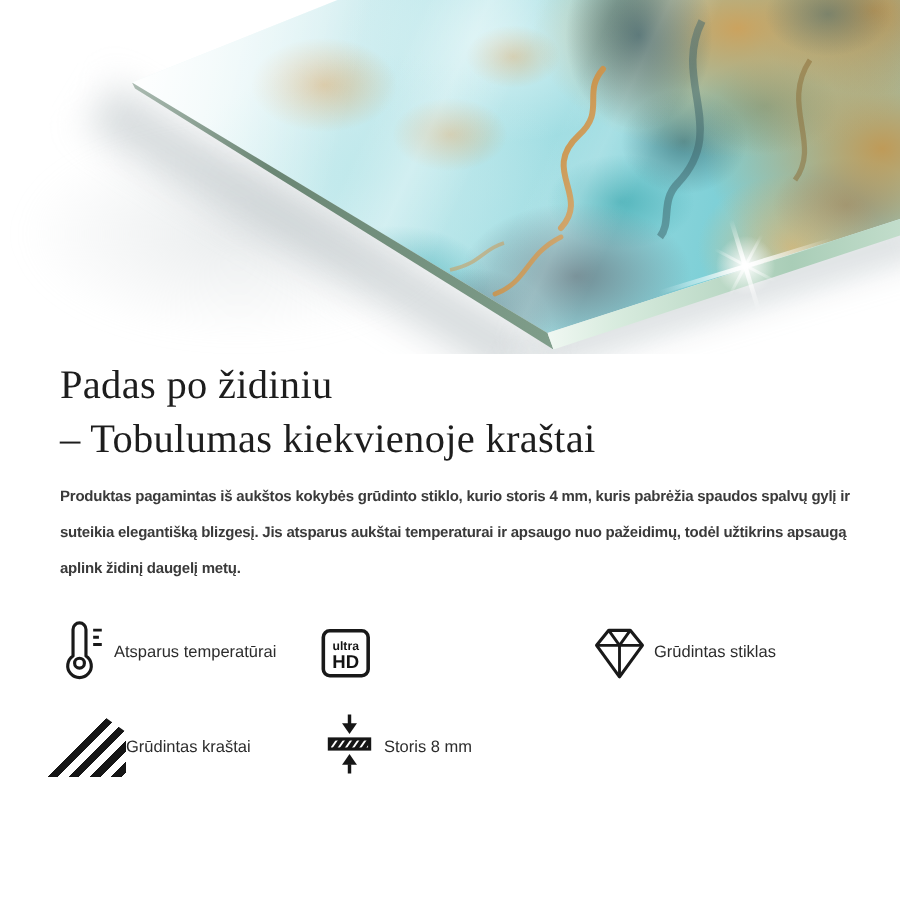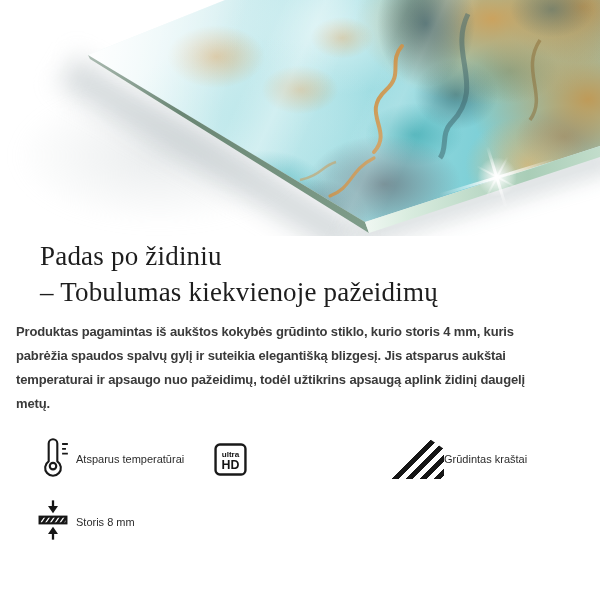--- a/index.html
+++ b/index.html
@@ -62,21 +62,21 @@
   .r2{width:64px;height:2.5px;left:28px;top:59px;transform:rotate(73deg);}
   .r3{width:46px;height:2px;left:37px;top:59px;transform:rotate(28deg);opacity:.8;}
   .r4{width:46px;height:2px;left:37px;top:59px;transform:rotate(118deg);opacity:.8;}
   .glow{position:absolute;left:40px;top:40px;width:40px;height:40px;border-radius:50%;
     background:radial-gradient(circle, rgba(255,255,255,1) 0%, rgba(255,255,255,0.5) 35%, rgba(255,255,255,0) 70%);}
 
   
   .title{margin:2px 40px 0 40px;font-family:"Liberation Serif", serif;font-weight:400;
     font-size:27px;line-height:36px;color:#1d1d1d;letter-spacing:0.2px;}
   .tl{display:block;}
-  .desc{margin:10px 32px 0 16px;max-width:532px;font-size:13px;line-height:24px;
+  .desc{margin:10px 32px 0 40px;max-width:532px;font-size:10px;line-height:24px;
     font-weight:600;letter-spacing:-0.15px;color:#3a3a3a;}
 
   
   .features{display:grid;grid-template-columns:1fr 1fr 1fr;row-gap:17px;margin:18px 30px 0 30px;}
   .feature{display:flex;flex-direction:row;align-items:center;}
   .fi{height:46px;display:flex;align-items:flex-end;justify-content:center;}
   .fl{margin-top:4px;font-size:11px;color:#2c2c2c;white-space:nowrap;}
   .slope{width:54px;height:41px;margin-bottom:1px;
     clip-path:polygon(0 100%, 71% 0, 100% 27%, 100% 100%);
     background:repeating-linear-gradient(135deg, #161616 0 5px, rgba(0,0,0,0) 5px 10px);}
@@ -110,21 +110,21 @@
       <i class="ray r1"></i>
         <i class="ray r2"></i>
         <i class="ray r3"></i>
         <i class="ray r4"></i>
       <b class="glow"></b>
     </div>
   </div>
 
   <h1 class="title">
     <span class="tl">Padas po židiniu</span>
-    <span class="tl">– Tobulumas kiekvienoje pažeidimų</span>
+    <span class="tl">– Tobulumas kiekvienoje kraštai</span>
   </h1>
 
   <p class="desc">Produktas pagamintas iš aukštos kokybės grūdinto stiklo, kurio storis 4 mm, kuris pabrėžia spaudos spalvų gylį ir suteikia elegantišką blizgesį. Jis atsparus aukštai temperaturai ir apsaugo nuo pažeidimų, todėl užtikrins apsaugą aplink židinį daugelį metų.</p>
 
   <div class="features">
 
     <div class="feature">
       <div class="fi">
         <svg width="46" height="46" viewBox="0 0 48 48" fill="none">
           <path d="M19.5,28.5 L19.5,10 A4.5,4.5 0 0 1 28.5,10 L28.5,28.5 A8.2,8.2 0 1 1 19.5,28.5 Z" stroke="#191919" stroke-width="2.2" stroke-linejoin="round"></path>
@@ -139,20 +139,29 @@
       <div class="fi">
         <svg width="41" height="41" viewBox="0 0 48 48" fill="none">
           <rect x="6.5" y="6.5" width="35" height="35" rx="5" stroke="#191919" stroke-width="2.8"></rect>
           <text x="24" y="21.5" text-anchor="middle" font-family="Liberation Sans, sans-serif" font-size="9.5" font-weight="bold" fill="#141414">ultra</text>
           <text x="24" y="35.5" text-anchor="middle" font-family="Liberation Sans, sans-serif" font-size="14.5" font-weight="bold" fill="#141414">HD</text>
         </svg>
       </div>
     </div>
 
 
+    <div class="feature">
+      <div class="fi">
+        <svg width="46" height="42" viewBox="0 0 48 44" fill="none">
+          <path d="M8,17 L16.5,6.5 H31.5 L40,17 L24,39 Z" stroke="#191919" stroke-width="2.2" stroke-linejoin="round"></path>
+          <path d="M8,17 H40 M16.5,6.5 L24,17 L31.5,6.5 M24,17 L24,38.5" stroke="#191919" stroke-width="2" stroke-linejoin="round"></path>
+        </svg>
+      </div>
+      <div class="fl">Grūdintas stiklas</div>
+    </div>
 
     <div class="feature">
       <div class="fi">
         <div class="slope"></div>
       </div>
       <div class="fl">Grūdintas kraštai</div>
     </div>
 
     <div class="feature">
       <div class="fi">

